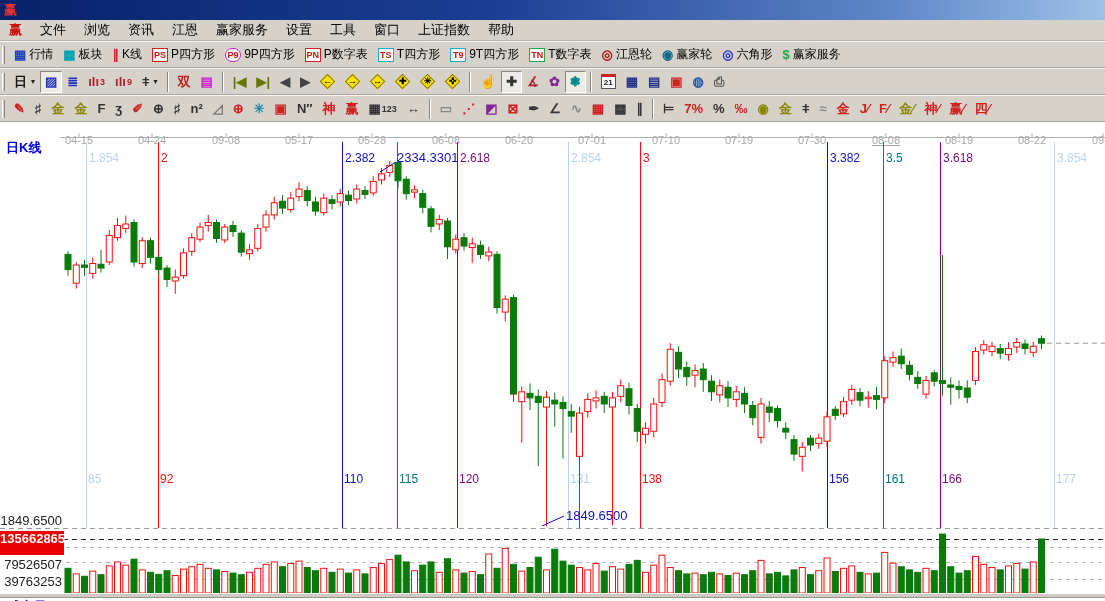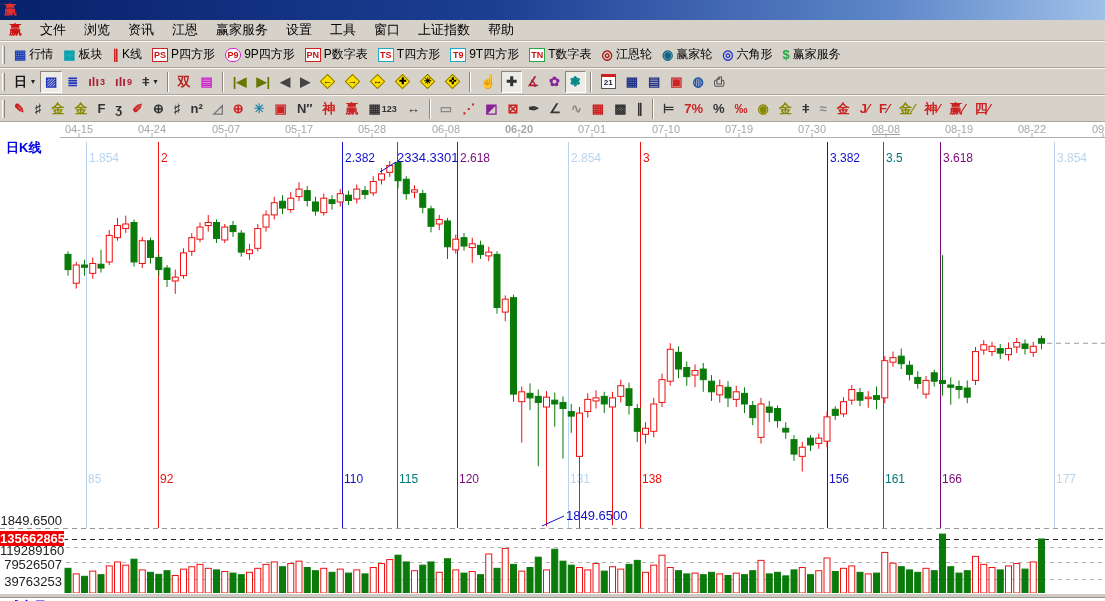--- a/index.html
+++ b/index.html
@@ -32,25 +32,25 @@
   .caret{font-size:8px;color:#222;margin-left:1px}
   .badge{font-size:9px;font-weight:bold;color:#cc1111;border:1px solid #cc1111;
     height:14px;min-width:16px;display:inline-flex;align-items:center;justify-content:center;background:#fff}
   .dmd{width:11px;height:11px;background:#ffe000;border:1px solid #8a7a00;
     transform:rotate(45deg);display:inline-flex;align-items:center;justify-content:center;margin:1px 2px}
   .dmdi{transform:rotate(-45deg);font-size:9px;line-height:9px;color:#000;font-weight:bold}
   .cal{width:15px;height:15px;background:#fff;border:1px solid #555;border-top:3px solid #cc2222;
     font-size:8px;font-weight:bold;color:#223;display:inline-flex;align-items:center;justify-content:center}
   
   #chart{position:absolute;top:122px;left:0;width:1105px;height:479px;background:#fff;overflow:hidden}
-  .dlabel{position:absolute;top:1px;font-size:11px;color:#a6a6a6;transform:translateX(-50%);white-space:nowrap}
+  .dlabel{position:absolute;top:12px;font-size:11px;color:#a6a6a6;transform:translateX(-50%);white-space:nowrap}
   #pane-label{position:absolute;top:17px;left:6px;font-size:13px;font-weight:bold;color:#0000dd}
   #cv{position:absolute;top:0;left:0}
   .scale{position:absolute;left:0;width:62px;text-align:right;font-size:13px;color:#222;white-space:nowrap}
-  #vol-hl{position:absolute;left:0;top:409px;width:64px;height:15px;background:#ee0000;color:#fff;
+  #vol-hl{position:absolute;left:0;top:409px;width:64px;height:24px;background:#ee0000;color:#fff;
     font-size:13px;font-weight:bold;text-align:right;padding-right:2px;line-height:15px}
   #pane-sep{position:absolute;top:471px;left:0;width:1105px;height:5px;background:#cfcbc3;
     border-top:1px solid #fff;border-bottom:1px solid #9a968e}
   #bottom-pane-label{position:absolute;top:476px;left:8px;font-size:13px;font-weight:bold;color:#0000dd}
 </style>
 </head>
 <body>
 
 <div id="app">
 
@@ -373,25 +373,25 @@
       </span>
       <span class="tbtn">
         <span class="ticon" style="color: rgb(204, 34, 34);">四∕</span>
       </span>
     </div>
 
   <div id="chart">
     <div id="dates">
         <span class="dlabel" style="left: 79px;">04-15</span>
         <span class="dlabel" style="left: 152px;">04-24</span>
-        <span class="dlabel" style="left: 226px;">05-07</span>
+        <span class="dlabel" style="left: 226px;">09-08</span>
         <span class="dlabel" style="left: 299px;">05-17</span>
         <span class="dlabel" style="left: 372px;">05-28</span>
         <span class="dlabel" style="left: 446px;">06-08</span>
-        <span class="dlabel" style="left: 519px; font-weight: bold;">06-20</span>
+        <span class="dlabel" style="left: 519px;">06-20</span>
         <span class="dlabel" style="left: 592px;">07-01</span>
         <span class="dlabel" style="left: 666px;">07-10</span>
         <span class="dlabel" style="left: 739px;">07-19</span>
         <span class="dlabel" style="left: 812px;">07-30</span>
         <span class="dlabel" style="left: 886px; text-decoration: underline;">08-08</span>
         <span class="dlabel" style="left: 959px;">08-19</span>
         <span class="dlabel" style="left: 1032px;">08-22</span>
         <span class="dlabel" style="left: 1103px;">09-0</span>
       </div>
     <span id="pane-label">日K线</span>

